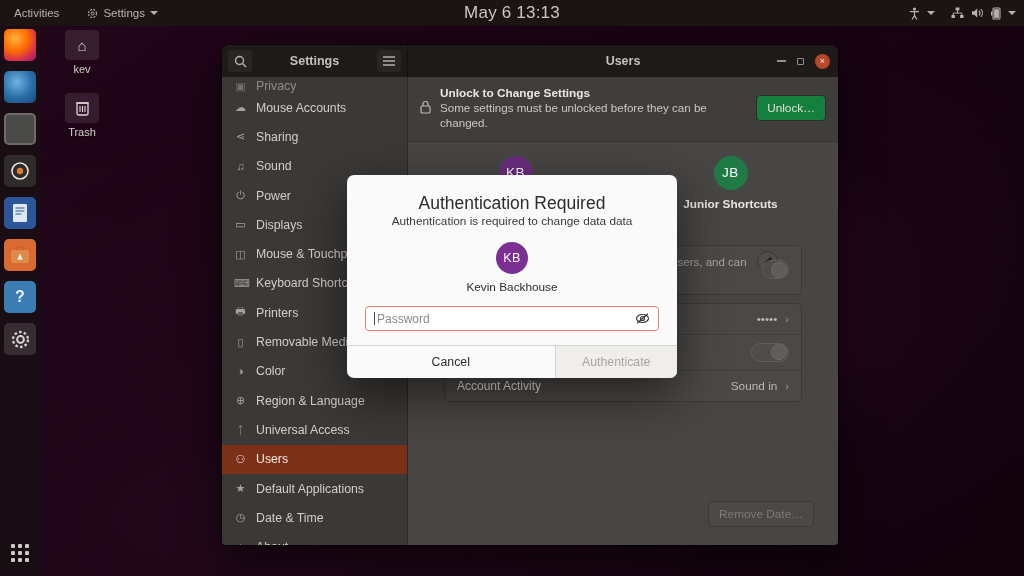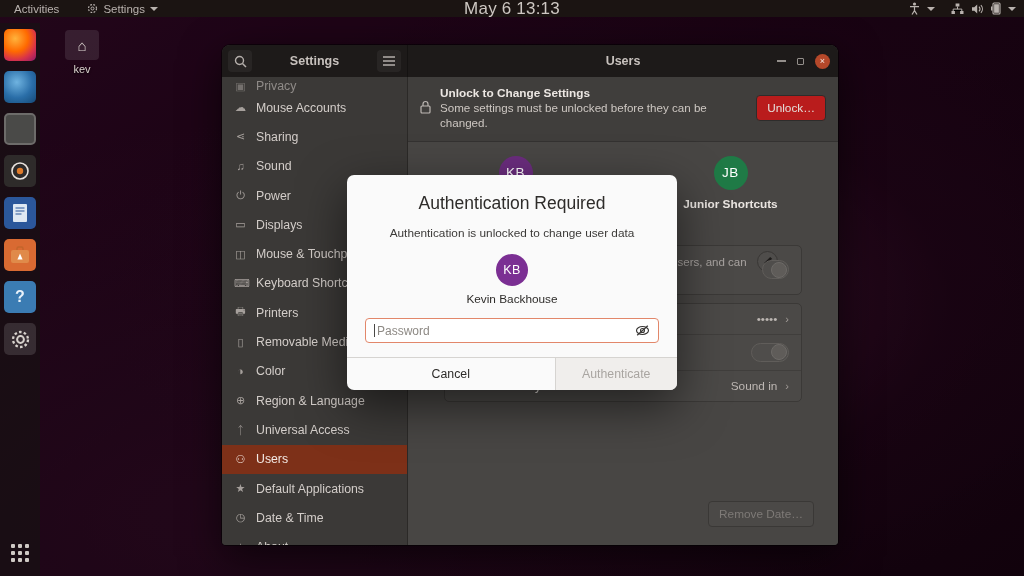--- a/index.html
+++ b/index.html
@@ -15,21 +15,21 @@
       radial-gradient(ellipse 900px 560px at 20% 90%, rgba(72,20,56,0.5) 0%, rgba(30,6,22,0) 70%),
       linear-gradient(145deg, #3a0a2c 0%, #2b0520 40%, #1d0415 100%);
   }
   
   .desktop-dim {
     position: absolute; inset: 0; background: rgba(0,0,0,0.40); z-index: 40; pointer-events: none;
   }
 
   
   .topbar {
-    position: absolute; top: 0; left: 0; right: 0; height: 17px;
+    position: absolute; top: 0; left: 0; right: 0; height: 26px;
     background: #1b1412; z-index: 60;
     display: flex; align-items: center;
     color: #cdc7c2; font-size: 11.5px;
   }
   .topbar .tb-left { display: flex; align-items: center; gap: 16px; padding-left: 8px; }
   .tb-item { display: flex; align-items: center; gap: 5px; padding: 2px 6px; border-radius: 3px; color: #b9b2ae; }
   .tb-clock {
     position: absolute; left: 0; right: 0; text-align: center; font-size: 17px;
     color: #cdc7c2; letter-spacing: .2px; pointer-events: none;
   }
@@ -123,21 +123,21 @@
   .content { flex: 1; background: #484644; position: relative; overflow: hidden; }
   .banner {
     display: flex; align-items: center; gap: 9px; padding: 9px 12px 10px 12px;
     background: #403e3c; border-bottom: 1px solid #343231;
   }
   .banner .lock { font-size: 13px; color: #bdb7b3; }
   .banner .txt { flex: 1; line-height: 1.28; }
   .banner .b1 { color: #ece7e3; font-size: 11.8px; font-weight: bold; }
   .banner .b2 { color: #cdc7c2; font-size: 11.6px; }
   .btn {
-    background: #b91c1c; border: 1px solid #2e2c2b; border-radius: 4px;
+    background: #15803d; border: 1px solid #2e2c2b; border-radius: 4px;
     color: #e3ded9; font-size: 11.8px; padding: 5px 10px; white-space: nowrap;
   }
   .btn.disabled { color: #7e7a77; background: #4b4947; border-color: #3a3836; }
 
   .users-row { display: flex; justify-content: space-around; padding: 14px 0 8px; }
   .user-card { text-align: center; width: 170px; }
   .avatar {
     width: 34px; height: 34px; border-radius: 50%; margin: 0 auto 7px;
     display: flex; align-items: center; justify-content: center;
     color: #fff; font-size: 13.5px; letter-spacing: .5px;
@@ -170,21 +170,21 @@
   .bottom-btn { position: absolute; right: 24px; bottom: 18px; }
 
   
   .modal {
     position: absolute; left: 347px; top: 175px; width: 330px;
     background: #fafafa; border-radius: 7px; z-index: 80;
     box-shadow: 0 16px 48px rgba(0,0,0,.55);
     overflow: hidden; font-family: "Liberation Sans", sans-serif;
   }
   .modal-body { padding: 18px 18px 14px; text-align: center; }
-  .modal-title { font-size: 17.5px; color: #2e2c2a; margin-bottom: 12px; }
+  .modal-title { font-size: 17.5px; color: #2e2c2a; margin-bottom: 0; }
   .modal-sub { font-size: 11.8px; color: #3c3a38; margin-bottom: 14px; }
   .modal .avatar { width: 32px; height: 32px; font-size: 12.5px; margin-bottom: 6px; }
   .modal-user { font-size: 11.8px; color: #2e2c2a; margin-bottom: 12px; }
   .pwfield {
     display: flex; align-items: center; border: 1.6px solid #e2876a; border-radius: 4px;
     background: #fff; padding: 4px 8px; height: 25px;
   }
   .pwfield .caretbar { width: 1px; height: 13px; background: #4a4846; margin-right: 2px; }
   .pwfield .ph { flex: 1; text-align: left; color: #8d8984; font-size: 12px; }
   .pwfield .eye { color: #4a4846; font-size: 13px; display: flex; align-items: center; }
@@ -194,20 +194,30 @@
   }
   .modal-actions .mbtn + .mbtn { border-left: 1px solid #d6d4d1; background: #f0eeec; color: #a9a5a1; }
 </style>
 </head>
 <body>
 
 <div class="desk-icons">
   <div class="desk-icon">
     <div class="glyph">⌂</div>
     <div class="lbl">kev</div>
+  </div>
+  <div class="desk-icon" style="margin-top:18px">
+    <div class="glyph">
+      <svg width="15" height="16" viewBox="0 0 15 16">
+          <rect x="2" y="3" width="11" height="12" rx="1.5" fill="none" stroke="#ddd6d1" stroke-width="1.3"></rect>
+          <path d="M5 6v6M7.5 6v6M10 6v6" stroke="#ddd6d1" stroke-width="1.1"></path>
+          <path d="M1 3h13" stroke="#ddd6d1" stroke-width="1.3"></path>
+        </svg>
+    </div>
+    <div class="lbl">Trash</div>
   </div>
 </div>
 
 <div class="window">
   <div class="titlebar">
     <div class="tb-pane-left">
       <div class="tb-btn">
         <svg width="13" height="13" viewBox="0 0 13 13">
             <circle cx="5.5" cy="5.5" r="4" fill="none" stroke="#b4aeaa" stroke-width="1.4"></circle>
             <path d="M8.5 8.5L12 12" stroke="#b4aeaa" stroke-width="1.5"></path>
@@ -378,21 +388,21 @@
       <button class="btn disabled bottom-btn">Remove Date…</button>
     </div>
   </div>
 </div>
 
 <div class="desktop-dim"></div>
 
 <div class="modal">
   <div class="modal-body">
     <div class="modal-title">Authentication Required</div>
-    <div class="modal-sub">Authentication is unlocked to change user data</div>
+    <div class="modal-sub">Authentication is required to change data data</div>
     <div class="avatar" style="background:#7b2f93">KB</div>
     <div class="modal-user">Kevin Backhouse</div>
     <div class="pwfield">
       <span class="caretbar"></span>
       <span class="ph">Password</span>
       <span class="eye">
         <svg width="15" height="13" viewBox="0 0 15 13">
             <ellipse cx="7.5" cy="6.5" rx="6" ry="4" fill="none" stroke="#3a3836" stroke-width="1.2"></ellipse>
             <circle cx="7.5" cy="6.5" r="2" fill="none" stroke="#3a3836" stroke-width="1.1"></circle>
             <path d="M2.2 11.3L12.8 1.7" stroke="#3a3836" stroke-width="1.3"></path>

